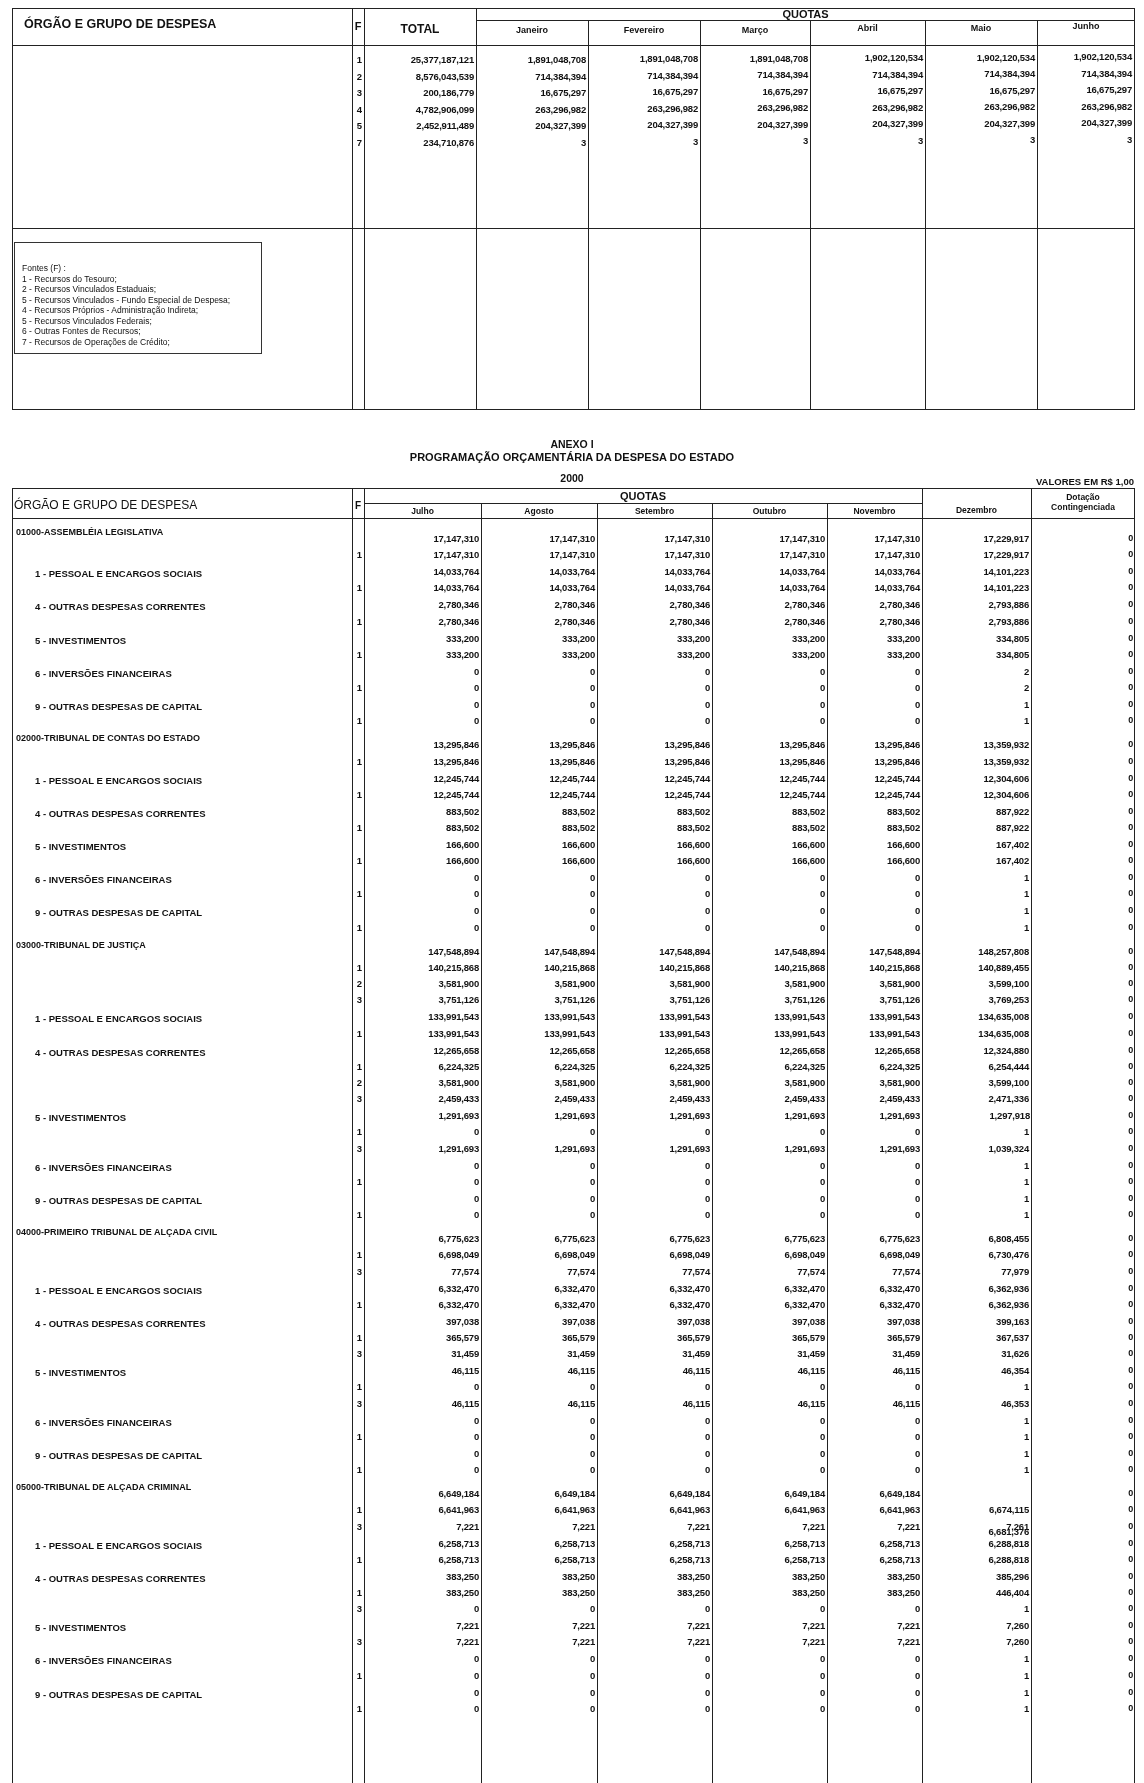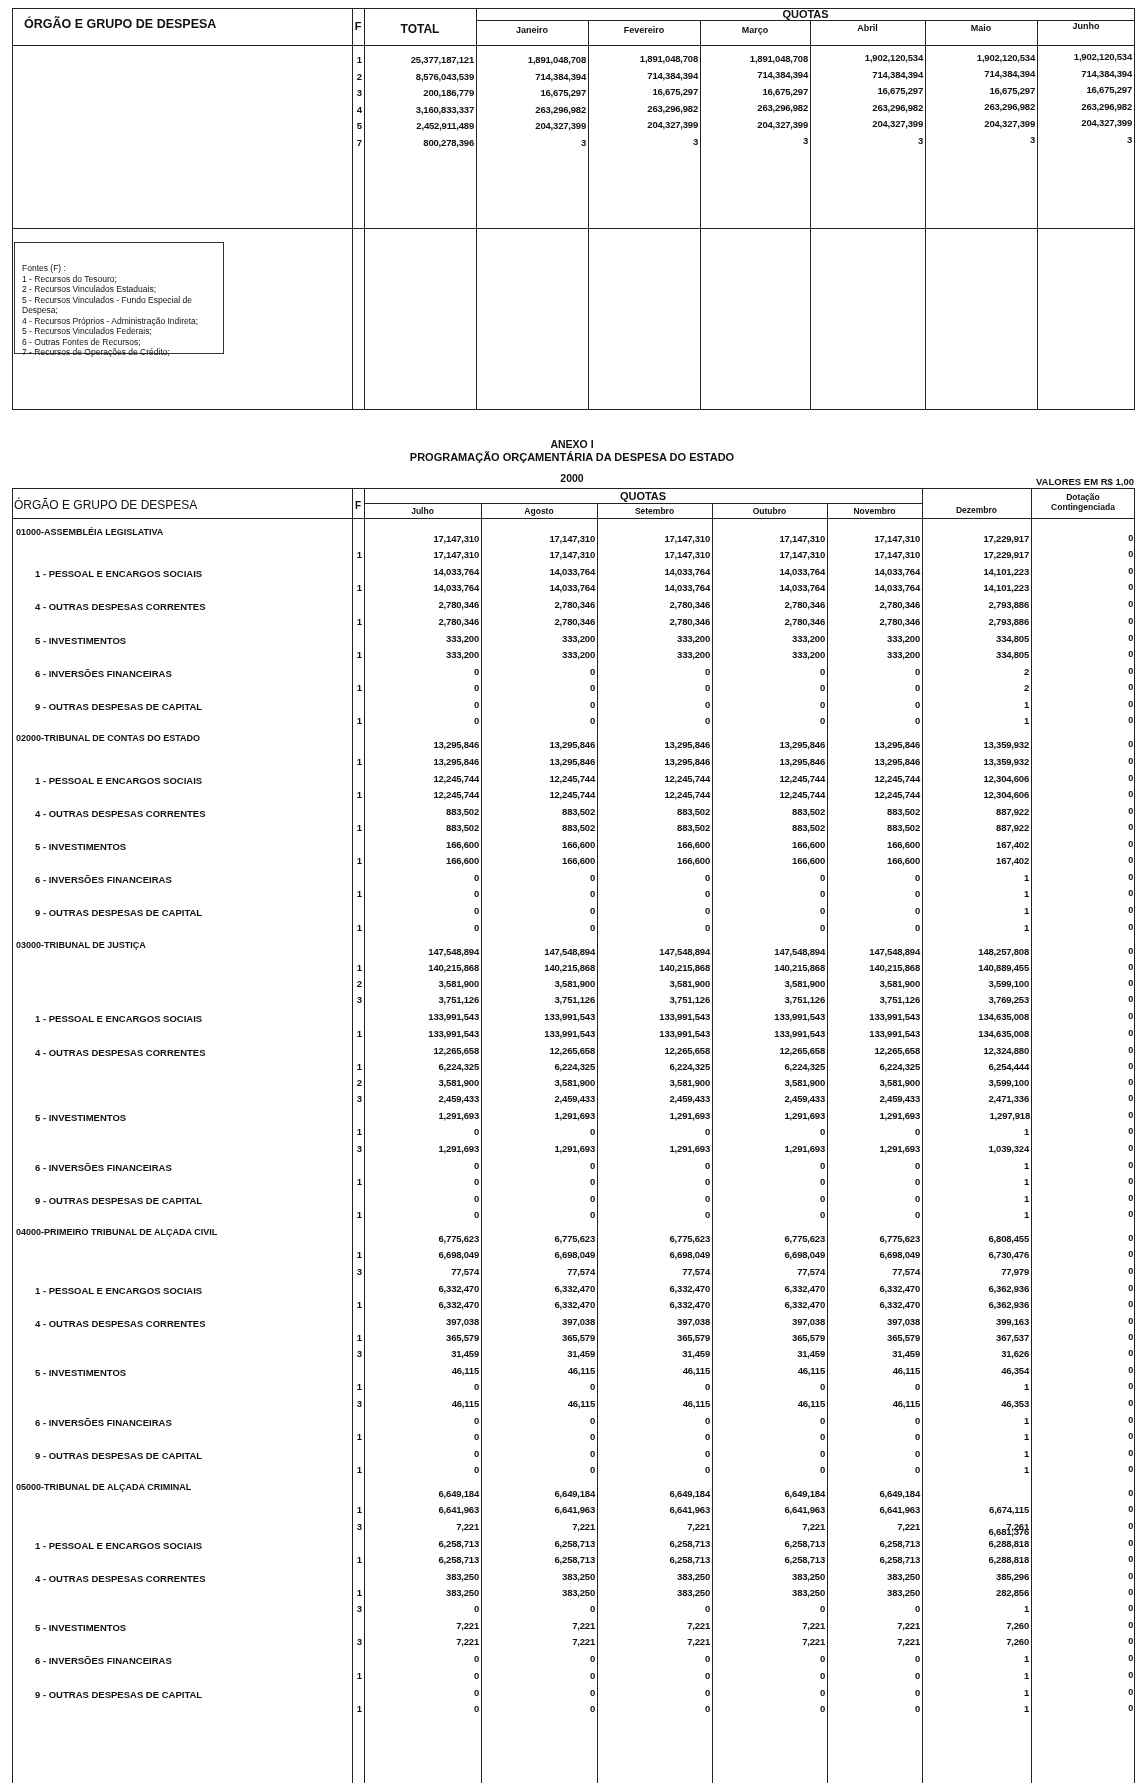--- a/index.html
+++ b/index.html
@@ -73,51 +73,51 @@
       <div class="num" style="right: 670px; top: 87px;">200,186,779</div>
       <div class="num" style="right: 558px; top: 87px;">16,675,297</div>
       <div class="num" style="right: 446px; top: 86.4px;">16,675,297</div>
       <div class="num" style="right: 336px; top: 85.8px;">16,675,297</div>
       <div class="num" style="right: 221px; top: 85.2px;">16,675,297</div>
       <div class="num" style="right: 109px; top: 84.6px;">16,675,297</div>
       <div class="num" style="right: 12px; top: 84px;">16,675,297</div>
     </div>
     <div>
       <div class="f" style="left: 352px; top: 103.5px;">4</div>
-      <div class="num" style="right: 670px; top: 103.5px;">3,160,833,337</div>
+      <div class="num" style="right: 670px; top: 103.5px;">4,782,906,099</div>
       <div class="num" style="right: 558px; top: 103.5px;">263,296,982</div>
       <div class="num" style="right: 446px; top: 102.9px;">263,296,982</div>
       <div class="num" style="right: 336px; top: 102.3px;">263,296,982</div>
       <div class="num" style="right: 221px; top: 101.7px;">263,296,982</div>
       <div class="num" style="right: 109px; top: 101.1px;">263,296,982</div>
       <div class="num" style="right: 12px; top: 100.5px;">263,296,982</div>
     </div>
     <div>
       <div class="f" style="left: 352px; top: 120px;">5</div>
       <div class="num" style="right: 670px; top: 120px;">2,452,911,489</div>
       <div class="num" style="right: 558px; top: 120px;">204,327,399</div>
       <div class="num" style="right: 446px; top: 119.4px;">204,327,399</div>
       <div class="num" style="right: 336px; top: 118.8px;">204,327,399</div>
       <div class="num" style="right: 221px; top: 118.2px;">204,327,399</div>
       <div class="num" style="right: 109px; top: 117.6px;">204,327,399</div>
       <div class="num" style="right: 12px; top: 117px;">204,327,399</div>
     </div>
     <div>
       <div class="f" style="left: 352px; top: 136.5px;">7</div>
-      <div class="num" style="right: 670px; top: 136.5px;">800,278,396</div>
+      <div class="num" style="right: 670px; top: 136.5px;">234,710,876</div>
       <div class="num" style="right: 558px; top: 136.5px;">3</div>
       <div class="num" style="right: 446px; top: 135.9px;">3</div>
       <div class="num" style="right: 336px; top: 135.3px;">3</div>
       <div class="num" style="right: 221px; top: 134.7px;">3</div>
       <div class="num" style="right: 109px; top: 134.1px;">3</div>
       <div class="num" style="right: 12px; top: 133.5px;">3</div>
     </div>
   </div>
 
-<div class="legend" style="left:14px;top:242px;width:210px;height:112px;">
+<div class="legend" style="left:14px;top:242px;width:248px;height:112px;">
   <div>Fontes (F) :</div>
   <div>1 - Recursos do Tesouro;</div>
   <div>2 - Recursos Vinculados Estaduais;</div>
   <div>5 - Recursos Vinculados - Fundo Especial de Despesa;</div>
   <div>4 - Recursos Próprios - Administração Indireta;</div>
   <div>5 - Recursos Vinculados Federais;</div>
   <div>6 - Outras Fontes de Recursos;</div>
   <div>7 - Recursos de Operações de Crédito;</div>
 </div>
 
@@ -772,21 +772,21 @@
       <div class="num" style="right: 115px; top: 1570.8px;">385,296</div>
       <div class="num" style="right: 11px; top: 1570.8px; font-size: 9px;">0</div>
     </div>
     <div>
       <div class="f" style="left: 352px; top: 1587px;">1</div>
       <div class="num" style="right: 665px; top: 1587px;">383,250</div>
       <div class="num" style="right: 549px; top: 1587px;">383,250</div>
       <div class="num" style="right: 434px; top: 1587px;">383,250</div>
       <div class="num" style="right: 319px; top: 1587px;">383,250</div>
       <div class="num" style="right: 224px; top: 1587px;">383,250</div>
-      <div class="num" style="right: 115px; top: 1587px;">282,856</div>
+      <div class="num" style="right: 115px; top: 1587px;">446,404</div>
       <div class="num" style="right: 11px; top: 1587px; font-size: 9px;">0</div>
     </div>
     <div>
       <div class="f" style="left: 352px; top: 1603.2px;">3</div>
       <div class="num" style="right: 665px; top: 1603.2px;">0</div>
       <div class="num" style="right: 549px; top: 1603.2px;">0</div>
       <div class="num" style="right: 434px; top: 1603.2px;">0</div>
       <div class="num" style="right: 319px; top: 1603.2px;">0</div>
       <div class="num" style="right: 224px; top: 1603.2px;">0</div>
       <div class="num" style="right: 115px; top: 1603.2px;">1</div>

